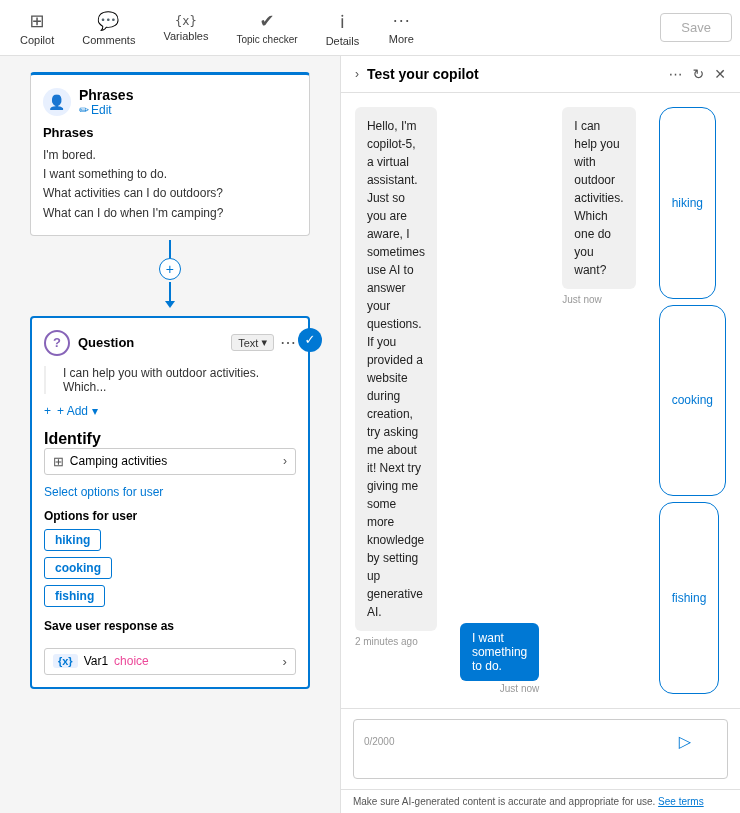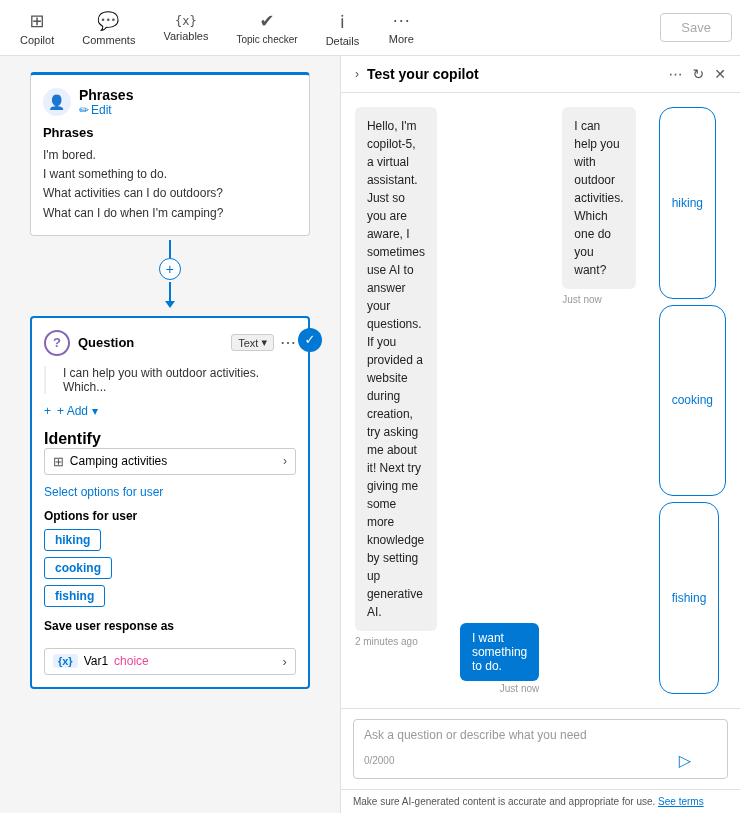--- a/index.html
+++ b/index.html
@@ -465,21 +465,20 @@
         </div>
         <div class="chat-options">
           <button class="chat-option-btn">hiking</button>
           <button class="chat-option-btn">cooking</button>
           <button class="chat-option-btn">fishing</button>
         </div>
       </div>
 
     <div class="chat-input-area">
       <div class="chat-input-box">
-        <div class="chat-input-text">Ask a question or describe what you need</div>
         <div class="chat-input-footer">
           <span class="char-count">0/2000</span>
           <span class="send-btn">▷</span>
         </div>
       </div>
     </div>
 
     <div class="disclaimer">
       <span>Make sure AI-generated content is accurate and appropriate for use.</span>
       <a>See terms</a>

